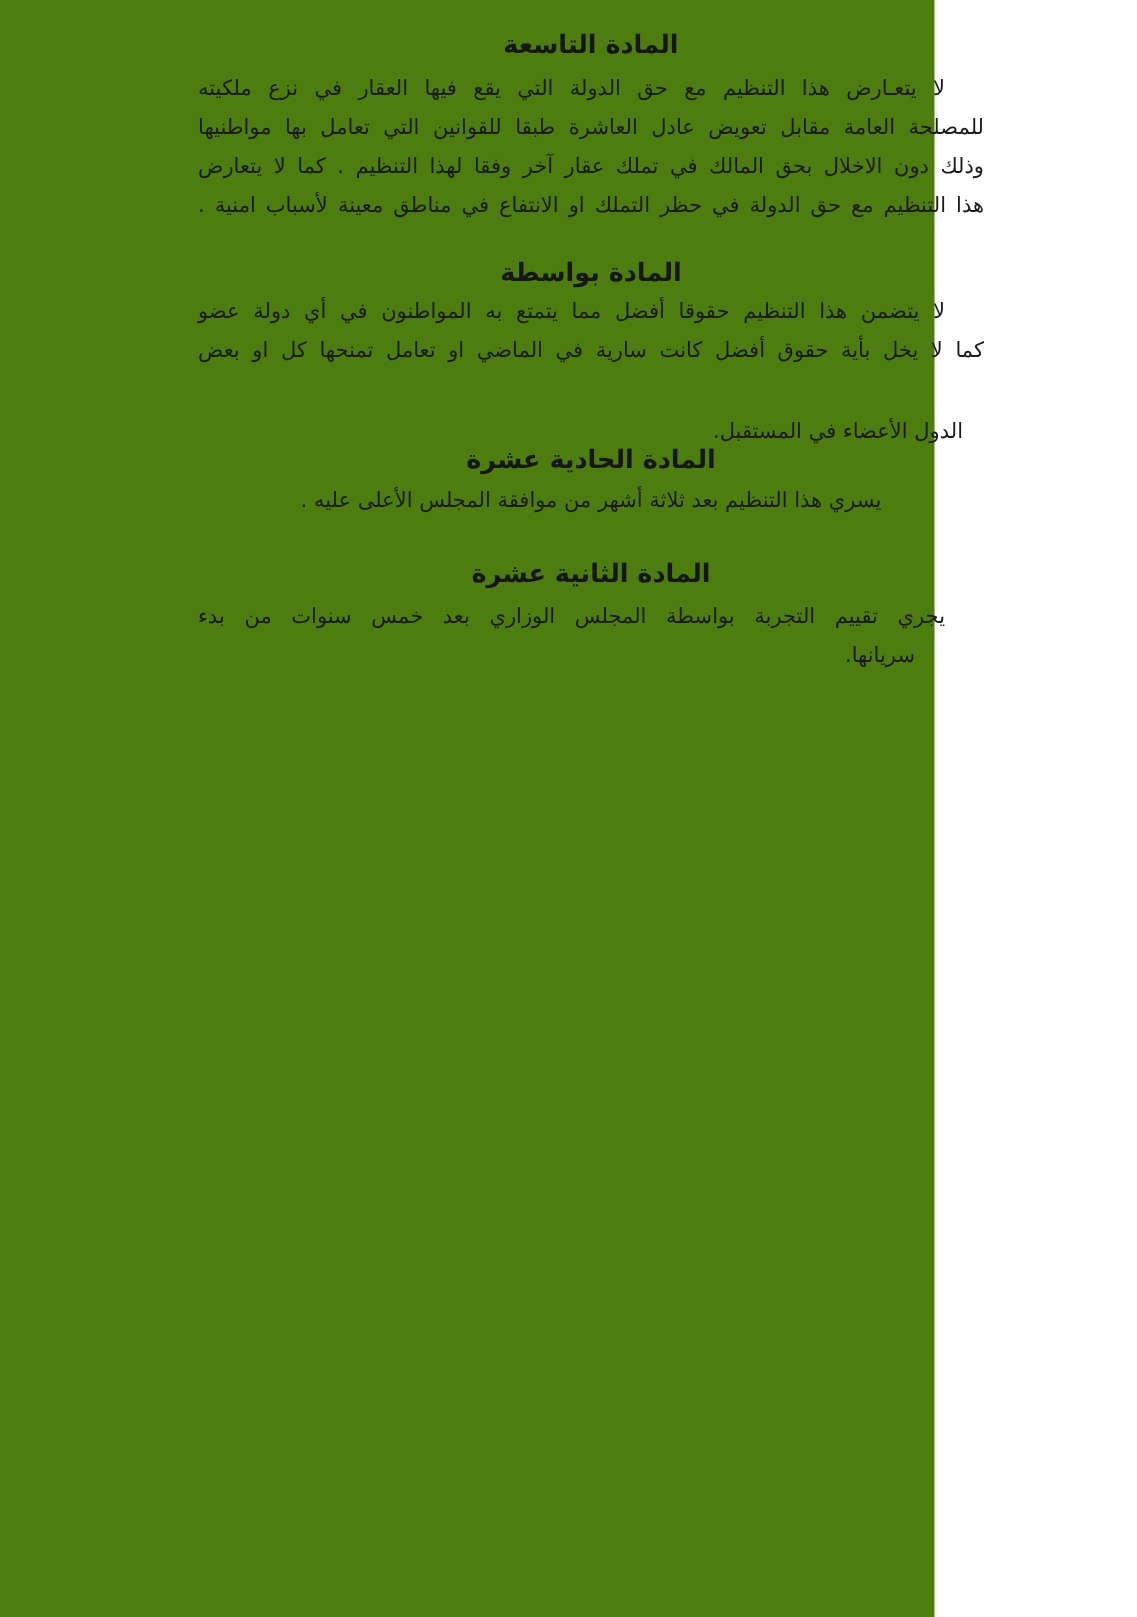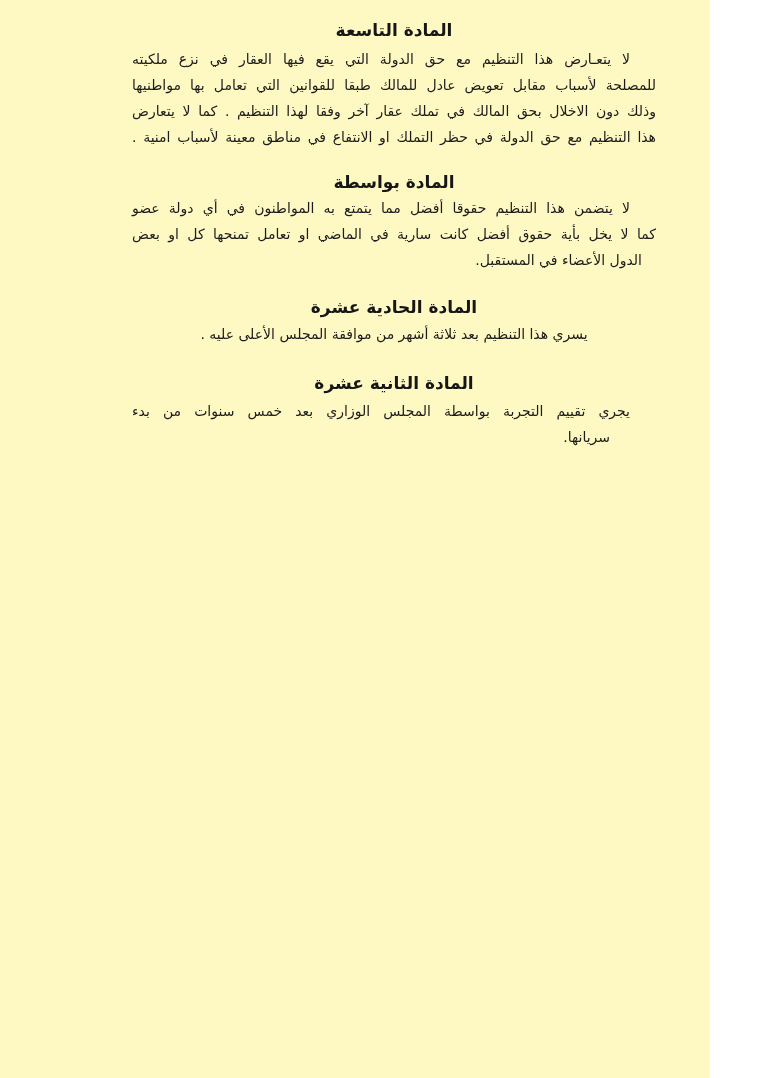--- a/index.html
+++ b/index.html
@@ -7,23 +7,23 @@
   body {
     font-family: "DejaVu Sans", sans-serif;
     width: 758px;
     height: 1078px;
     position: relative;
     overflow: hidden;
   }
   .page {
     position: absolute;
     left: 0; top: 0;
-    width: 710px;
+    width: 623px;
     height: 1078px;
-    background: #fef9c3;
+    background: #4d7c0f;
     color: #1b1b1b;
   }
   .article-heading {
     position: absolute;
     left: 132px;
     width: 524px;
     direction: rtl;
     text-align: center;
     font-weight: bold;
     font-size: 17px;
@@ -42,40 +42,41 @@
     line-height: 26px;
     text-align: justify;
     text-align-last: justify;
     white-space: normal;
   }
   .line.indent-first { padding-right: 26px; }
   .line.tail {
     text-align: right;
     text-align-last: right;
     padding-right: 14px;
+    margin-top: 28px;
   }
   .line.tail-far {
     text-align: center;
     text-align-last: right;
     padding-right: 46px;
   }
   .line.centered {
     text-align: right;
     text-align-last: center;
   }
 </style>
 </head>
 <body>
 
 <div class="page">
 
   <div class="article-heading" style="top:17px">المادة التاسعة</div>
   <div class="para" style="top:46px">
     <div class="line indent-first">لا يتعـارض هذا التنظيم مع حق الدولة التي يقع فيها العقار في نزع ملكيته</div>
-    <div class="line">للمصلحة لأسباب مقابل تعويض عادل للمالك طبقا للقوانين التي تعامل بها مواطنيها</div>
+    <div class="line">للمصلحة العامة مقابل تعويض عادل العاشرة طبقا للقوانين التي تعامل بها مواطنيها</div>
     <div class="line">وذلك دون الاخلال بحق المالك في تملك عقار آخر وفقا لهذا التنظيم . كما لا يتعارض</div>
     <div class="line">هذا التنظيم مع حق الدولة في حظر التملك او الانتفاع في مناطق معينة لأسباب امنية .</div>
   </div>
 
   <div class="article-heading" style="top:169px">المادة بواسطة</div>
   <div class="para" style="top:195px">
     <div class="line indent-first">لا يتضمن هذا التنظيم حقوقا أفضل مما يتمتع به المواطنون في أي دولة عضو</div>
     <div class="line">كما لا يخل بأية حقوق أفضل كانت سارية في الماضي او تعامل تمنحها كل او بعض</div>
     <div class="line tail">الدول الأعضاء في المستقبل.</div>
   </div>

